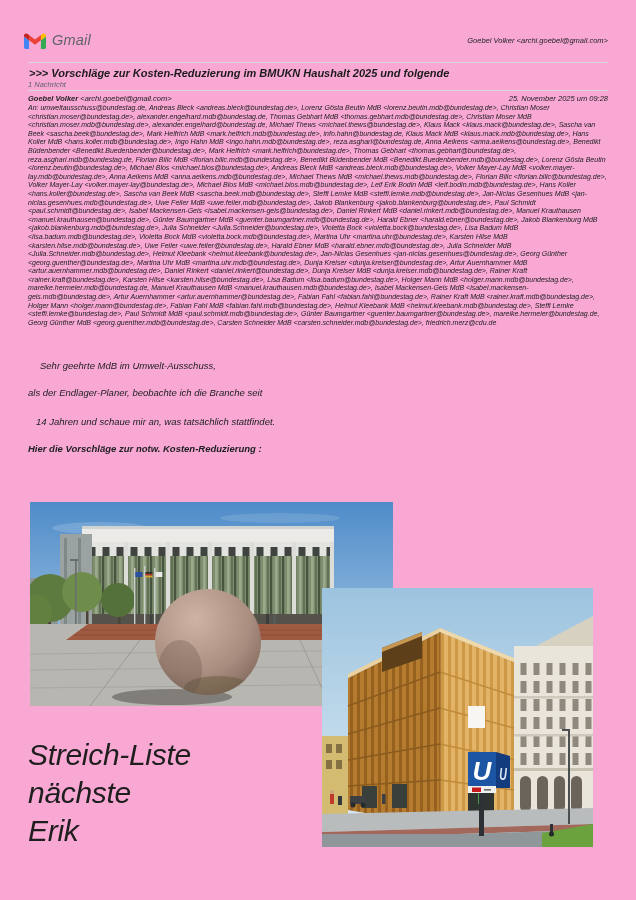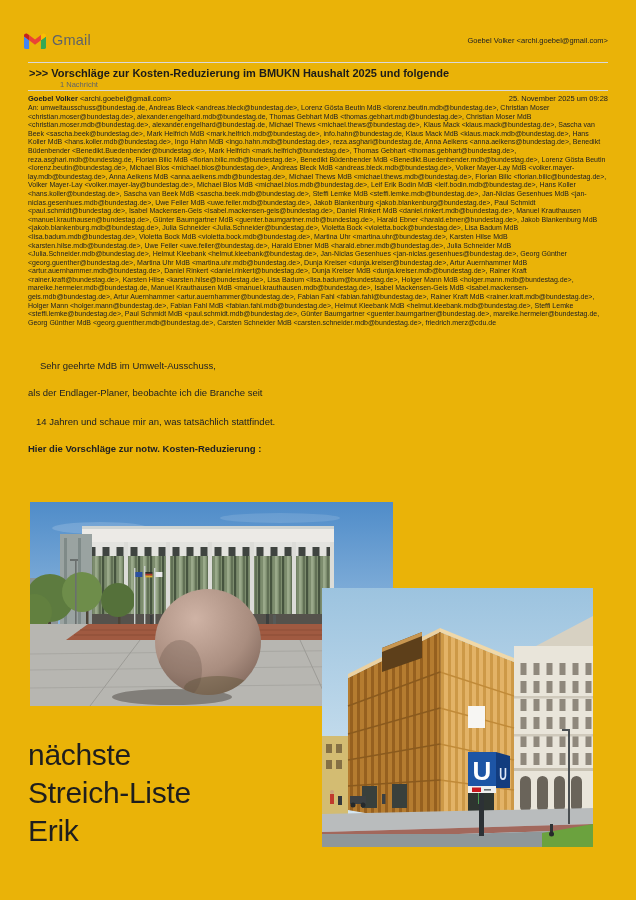--- a/index.html
+++ b/index.html
@@ -1,29 +1,29 @@
 <!DOCTYPE html>
 <html><head>
 <meta charset="utf-8">
 <style>
   html,body{margin:0;padding:0;background:#fff;}
-  .page{position:relative;width:636px;height:900px;background:#eab308;overflow:hidden;
-        font-family:"Liberation Sans",sans-serif;color:#202124;outline:1px solid #ececec;}
+  .page{position:relative;width:636px;height:900px;background:#f9a8d4;overflow:hidden;
+        font-family:"Liberation Sans",sans-serif;color:#202124;outline:1px solid #ececec;font-style:italic;}
   
   .topbar{position:absolute;left:24px;right:28px;top:30px;height:20px;display:flex;
           justify-content:space-between;align-items:center;}
   .logo{display:flex;align-items:center;gap:6px;}
   .logo svg{width:22px;height:17px;display:block;}
   .logo-text{font-size:14.5px;color:#5f6368;letter-spacing:.2px;}
   .account{font-size:7.5px;color:#202124;}
   .rule{position:absolute;left:28px;width:580px;border:none;border-top:1px solid #d9d9d9;margin:0;}
   .rule1{top:62px;}
   .rule2{top:90px;}
   .subject{position:absolute;left:28px;top:66px;margin:1px;font-size:11px;font-weight:bold;color:#1b1b1b;}
-  .count{position:absolute;left:28px;top:80px;font-size:7.5px;color:#5f6368;margin-left:32px;}
+  .count{position:absolute;left:28px;top:80px;font-size:7.5px;color:#5f6368;}
   .fromrow{position:absolute;left:28px;top:94px;width:580px;display:flex;justify-content:space-between;
            font-size:7.5px;}
   .fromname{font-weight:bold;text-align:right;}
   .recipients{position:absolute;left:28px;top:104px;width:580px;margin:0;font-size:7px;
               line-height:8.6px;color:#202124;word-break:break-word;}
   .greeting{position:absolute;left:28px;top:348px;margin:12px;font-size:9.5px;}
   .l1{position:absolute;left:28px;top:387px;margin:0;font-size:9.5px;}
   .l2{position:absolute;left:28px;top:408px;margin:8px;font-size:9.5px;}
   .bodyhead{position:absolute;left:28px;top:443px;margin:0;font-size:9.5px;font-weight:bold;}
   .photo{position:absolute;margin:0;padding:0;line-height:0;}
@@ -280,18 +280,18 @@
         <text x="160" y="192" font-size="26" font-weight="bold" fill="#ffffff" text-anchor="middle" font-family="Liberation Sans, sans-serif">U</text>
         <rect x="146" y="198" width="28" height="7" fill="#f0f0ee"></rect>
         <rect x="150" y="199.5" width="9" height="4.5" fill="#c8191e"></rect>
         <rect x="162" y="201" width="7" height="1.6" fill="#6b6f72"></rect>
         <rect x="157" y="205" width="5" height="43" fill="#2c3135"></rect>
       </g>
     </svg>
   </figure>
 
   <div class="bigtext">
+    <div>Streich-Liste</div>
     <div>nächste</div>
-    <div>Streich-Liste</div>
     <div>Erik</div>
   </div>
 
 </div>
 
 </body></html>

